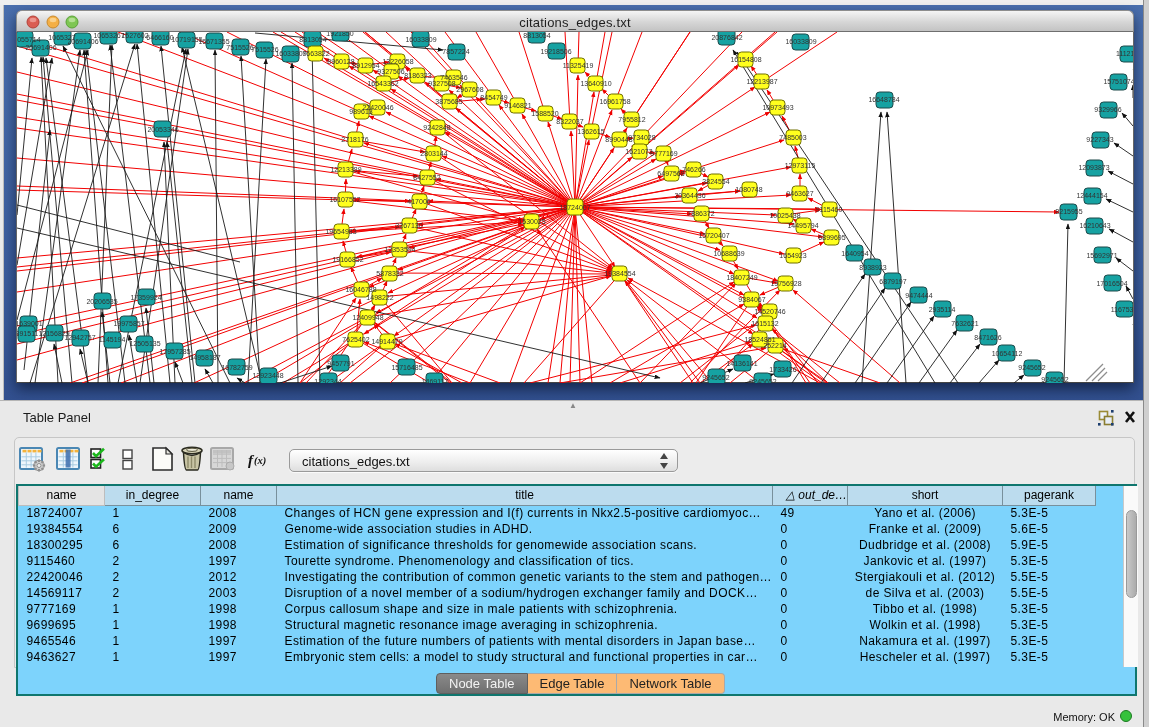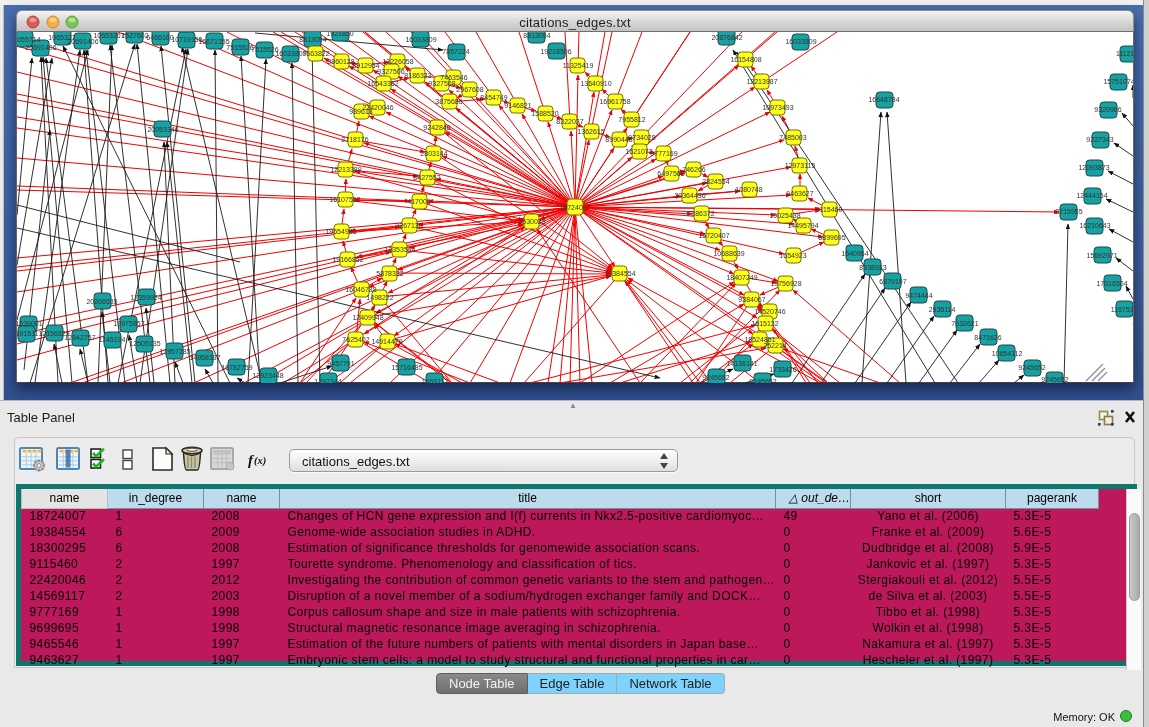--- a/index.html
+++ b/index.html
@@ -3,37 +3,37 @@
 *{margin:0;padding:0;box-sizing:border-box;}
 html,body{width:1149px;height:727px;overflow:hidden;font-family:"Liberation Sans",sans-serif;}
 #root{position:relative;width:1149px;height:727px;background:#e9e9e9;}
 #desk{position:absolute;left:4px;top:5px;width:1140px;height:395px;background:linear-gradient(#4a6fae,#3c5e9e 70%,#32508f);}
 #win{position:absolute;left:16px;top:10px;width:1118px;height:373px;border-radius:6px 6px 0 0;box-shadow:0 6px 14px rgba(5,15,40,.65);}
 #titlebar{position:absolute;left:0;top:0;width:100%;height:22px;border-radius:6px 6px 0 0;
  background:linear-gradient(#f5f5f5,#d6d6d6 55%,#c3c3c3);border:1px solid #8d8d8d;border-bottom:1px solid #6f6f6f;}
 #titlebar .t{position:absolute;left:0;right:0;top:3.5px;text-align:center;font-size:13px;font-weight:normal;color:#1f1f1f;letter-spacing:0.2px;}
 #canvas{position:absolute;left:16px;top:32px;width:1118px;height:351px;background:#fff;border-left:1px solid #666;border-right:1px solid #666;border-bottom:1px solid #444;}
 #tpanel{position:absolute;left:0;top:400px;width:1149px;height:327px;background:#e9e9e9;border-top:1px solid #b5b5b5;}
-#tphead{position:absolute;left:7px;top:410px;font-size:13px;color:#1c1c1c;}
+#tphead{position:absolute;left:23px;top:410px;font-size:13px;color:#1c1c1c;}
 #groupbox{position:absolute;left:14px;top:437px;width:1121px;height:231px;background:#ececec;border:1px solid #c6c6c6;border-radius:5px 5px 0 0;}
 #combo{position:absolute;left:289px;top:449px;width:389px;height:23px;border:1px solid #9a9a9a;border-radius:5px;
  background:linear-gradient(#ffffff,#ededed 60%,#dedede);box-shadow:0 1px 1px rgba(255,255,255,.8);}
 #combo .lab{position:absolute;left:12px;top:4px;font-size:13px;color:#111;}
-#tablewrap{position:absolute;left:16px;top:484px;width:1121px;height:182px;background:#be185d;border:5px solid #0f766e;}
+#tablewrap{position:absolute;left:16px;top:484px;width:1121px;height:212px;background:#7dd3fc;border:2px solid #0f766e;}
 table{border-collapse:collapse;table-layout:fixed;width:1077px;font-size:12px;color:#000;}
 col.w1{width:86px;}col.w2{width:96px;}col.w3{width:76px;}col.w4{width:496px;}col.w5{width:75px;}col.w6{width:155px;}col.w7{width:93px;}
 thead td{background:#bcdcee;border:1px solid #78909c;border-top:none;height:19px;text-align:center;padding:0;font-size:12px;}
 thead td.c1{background:#e4e4e4;border-color:#bdbdbd;}
 tbody td{height:16px;padding:0 0 0 8px;white-space:nowrap;overflow:hidden;letter-spacing:0.4px;}
 tbody td.c6{text-align:center;padding:0;}
 tbody tr td{border:none;}
 #vscroll{position:absolute;left:1105px;top:0px;width:15px;height:181px;background:#fafafa;border-left:1px solid #c9c9c9;}
 #vthumb{position:absolute;left:1.5px;top:24px;width:11px;height:88px;background:linear-gradient(90deg,#c9c9c9,#ababab);border-radius:6px;border:1px solid #999;}
 #tabs{position:absolute;left:430px;top:673px;height:21px;display:flex;font-size:13px;margin-left:6px;}
-#tabs div{height:21px;line-height:20px;padding:0 12px;background:#7dd3fc;border:1px solid #a9a9a9;border-left:none;color:#222;}
+#tabs div{height:21px;line-height:20px;padding:0 12px;background:#fdba74;border:1px solid #a9a9a9;border-left:none;color:#222;}
 #tabs div.first{border-radius:4px 0 0 4px;border-left:1px solid #a9a9a9;}
 #tabs div.last{border-radius:0 4px 4px 0;}
 #tabs div.sel{background:linear-gradient(#8a8a8a,#6f6f6f);color:#f3f3f3;border-color:#5f5f5f;}
 #mem{position:absolute;right:34px;top:711px;font-size:11px;color:#111;margin-left:12px;}
 #memdot{position:absolute;left:1120px;top:710px;width:12px;height:12px;border-radius:50%;background:#35c23c;border:1.5px solid #1c7a22;}
 #rightedge{position:absolute;right:0;top:0;width:6px;height:727px;background:#cfcfcf;border-left:1px solid #8a8a8a;}
 #leftedge{position:absolute;left:0;top:5px;width:4px;height:395px;background:#ececec;border-right:1px solid #c0c0c0;}
 #topstrip{position:absolute;left:0;top:0;width:1149px;height:5px;background:#efefef;}
 #caret{position:absolute;left:569px;top:401px;font-size:8px;color:#888;}
 </style></head><body>

